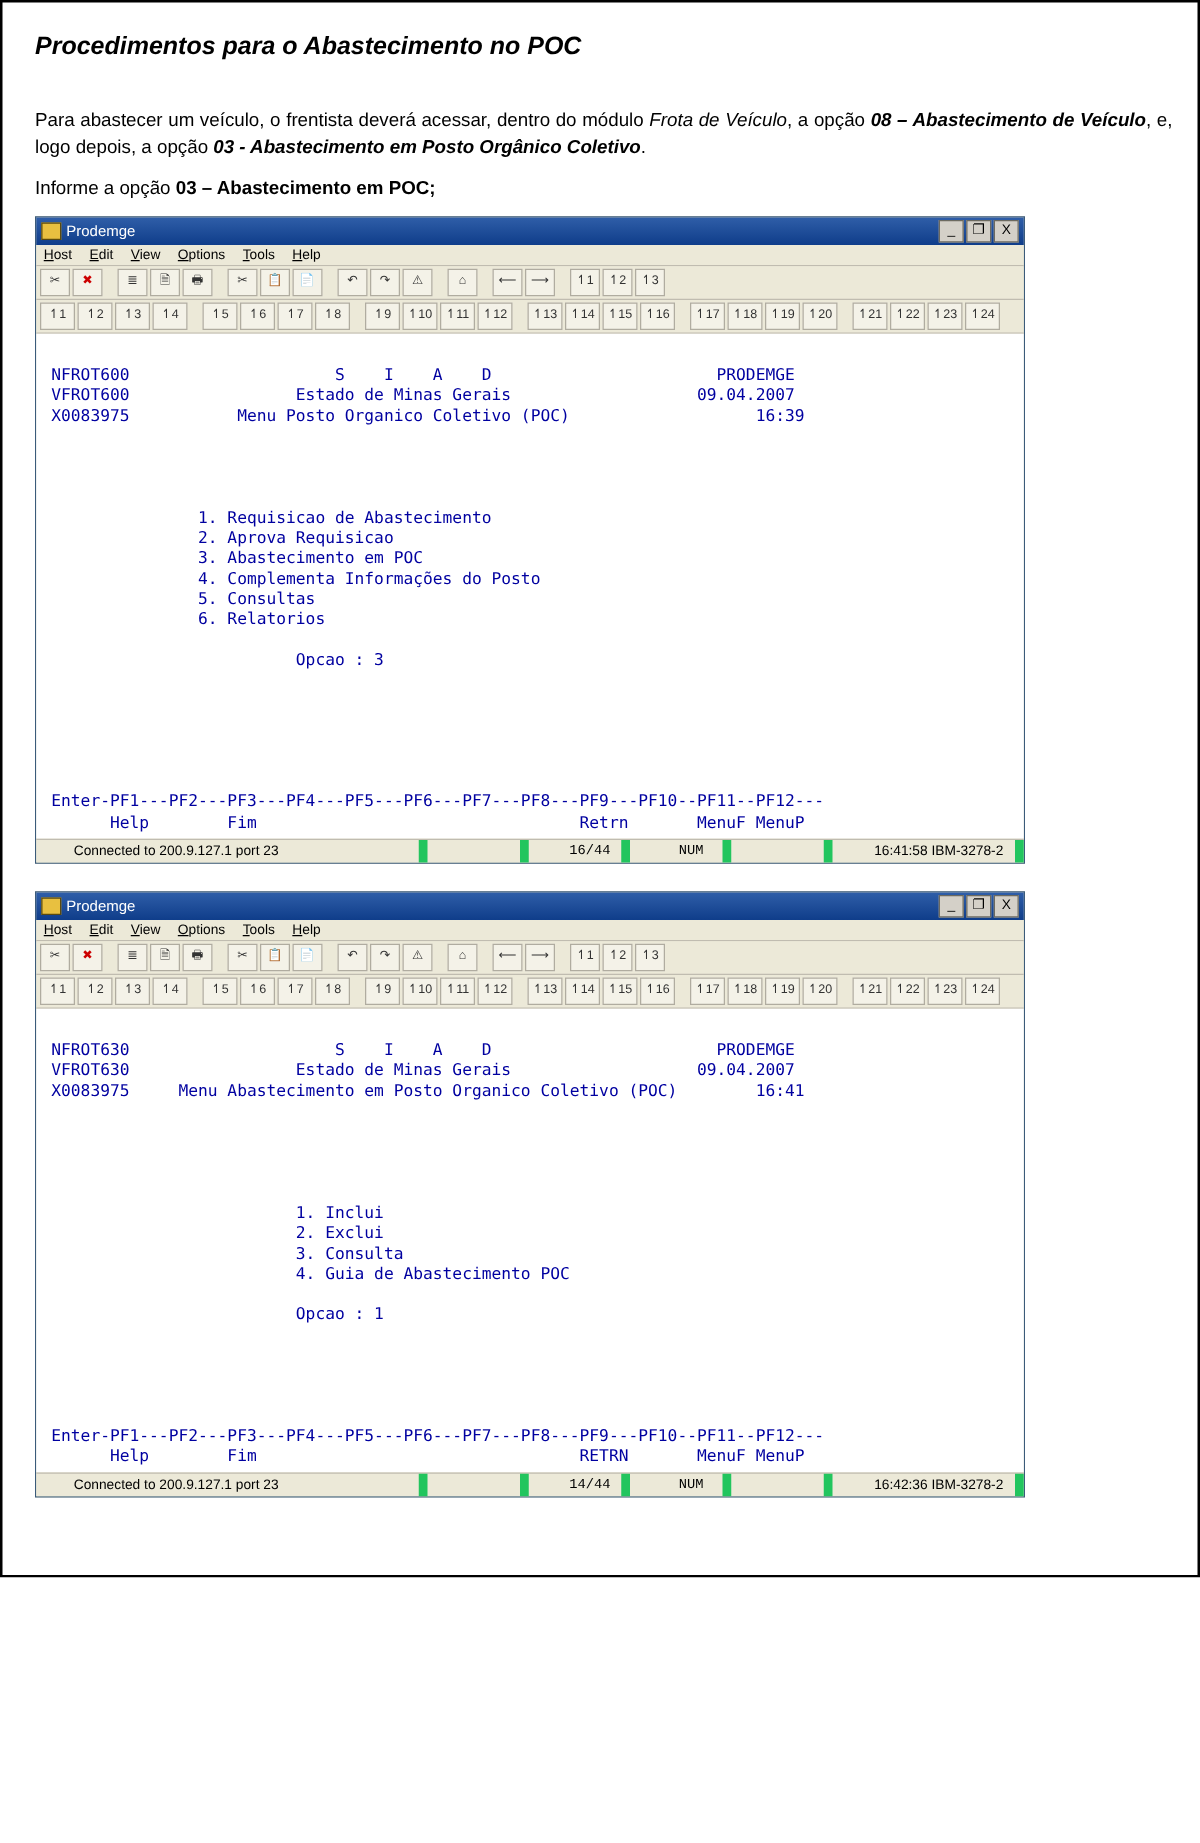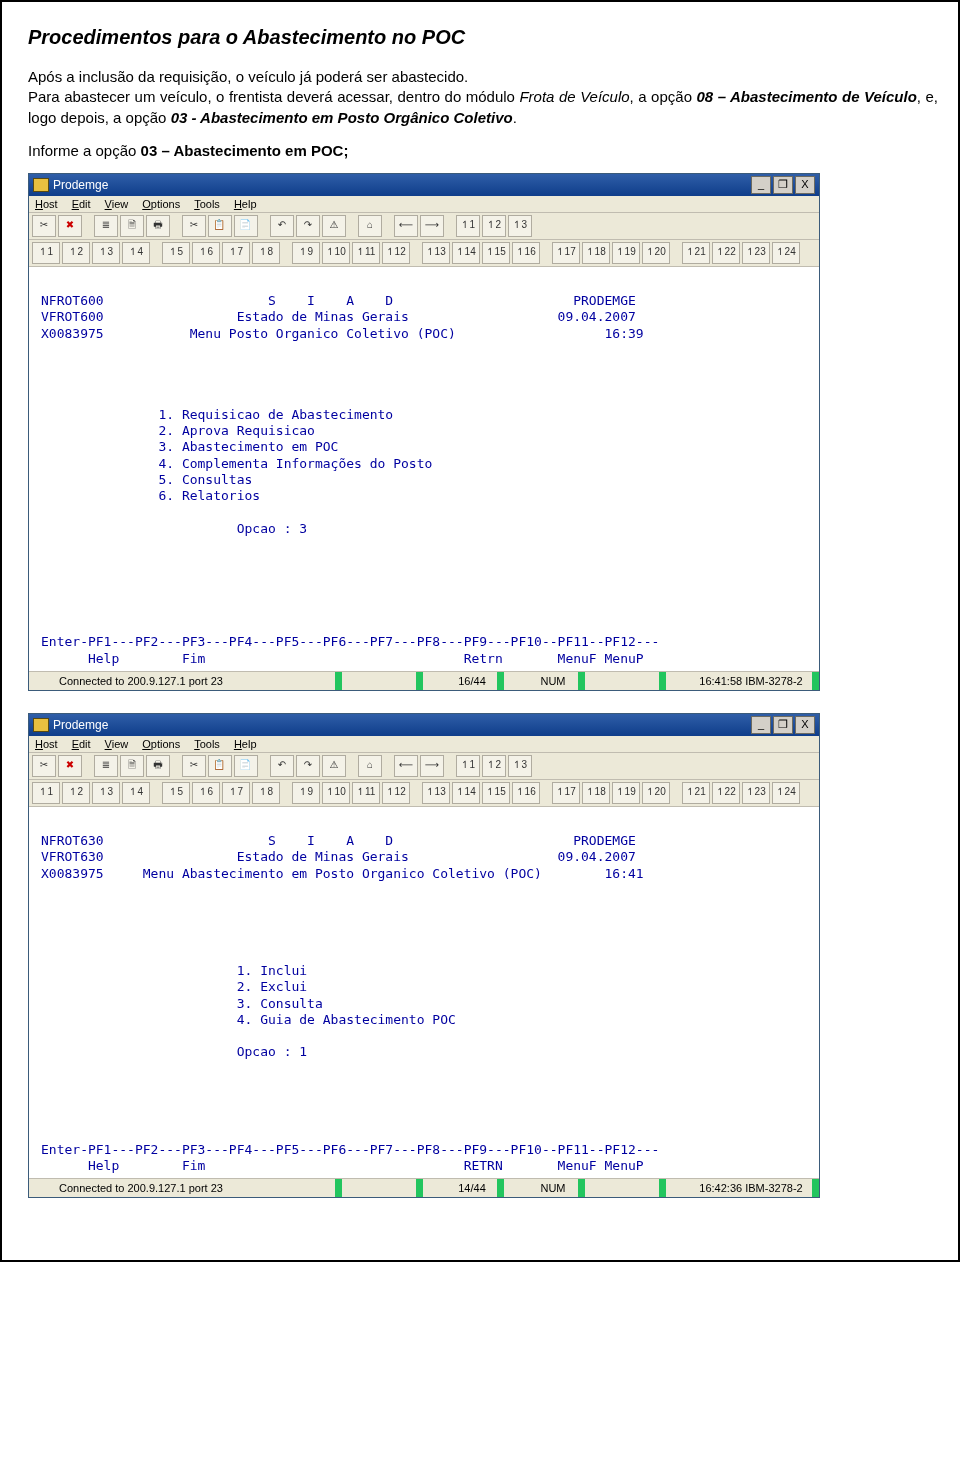--- a/index.html
+++ b/index.html
@@ -136,35 +136,35 @@
   }
   .statusbar .cell {
     border-right: 7px solid #22c55e;
     padding: 0 6px;
     height: 100%;
     display: flex;
     align-items: center;
     margin-left: 24px;
   }
   .statusbar .cell.grow { flex: 1; }
-  .statusbar .cell.small { width: 38px; justify-content: center; }
+  .statusbar .cell.small { width: 38px; justify-content: center; font-family: Liberation Mono, monospace; }
   .statusbar .cell.wide  { width: 110px; justify-content: center; }
 
   
   .term-window.short .terminal { min-height: 280px; }
 </style>
 </head>
 <body>
 
 <div class="page">
 
   <h1 class="doc-title">Procedimentos para o Abastecimento no POC</h1>
 
   <p class="para">
-    <span class="plain">Após a inclusão da requisição, o veículo já poderá ser abastecido.</span><br>
+    <br>
     <span class="plain">Para abastecer um veículo, o frentista deverá acessar, dentro do módulo </span><em class="italic">Frota de Veículo</em><span class="plain">, a opção </span><strong>08 – Abastecimento de Veículo</strong><span class="plain">, e, logo depois, a opção </span><strong>03 - Abastecimento em Posto Orgânico Coletivo</strong><span class="plain">.</span>
   </p>
 
   <p class="sub-instruction">
     <span>Informe a opção </span><span class="b">03 – Abastecimento em POC;</span>
   </p>
 
   <div class="term-window">
     <div class="titlebar">
       <div class="left">

